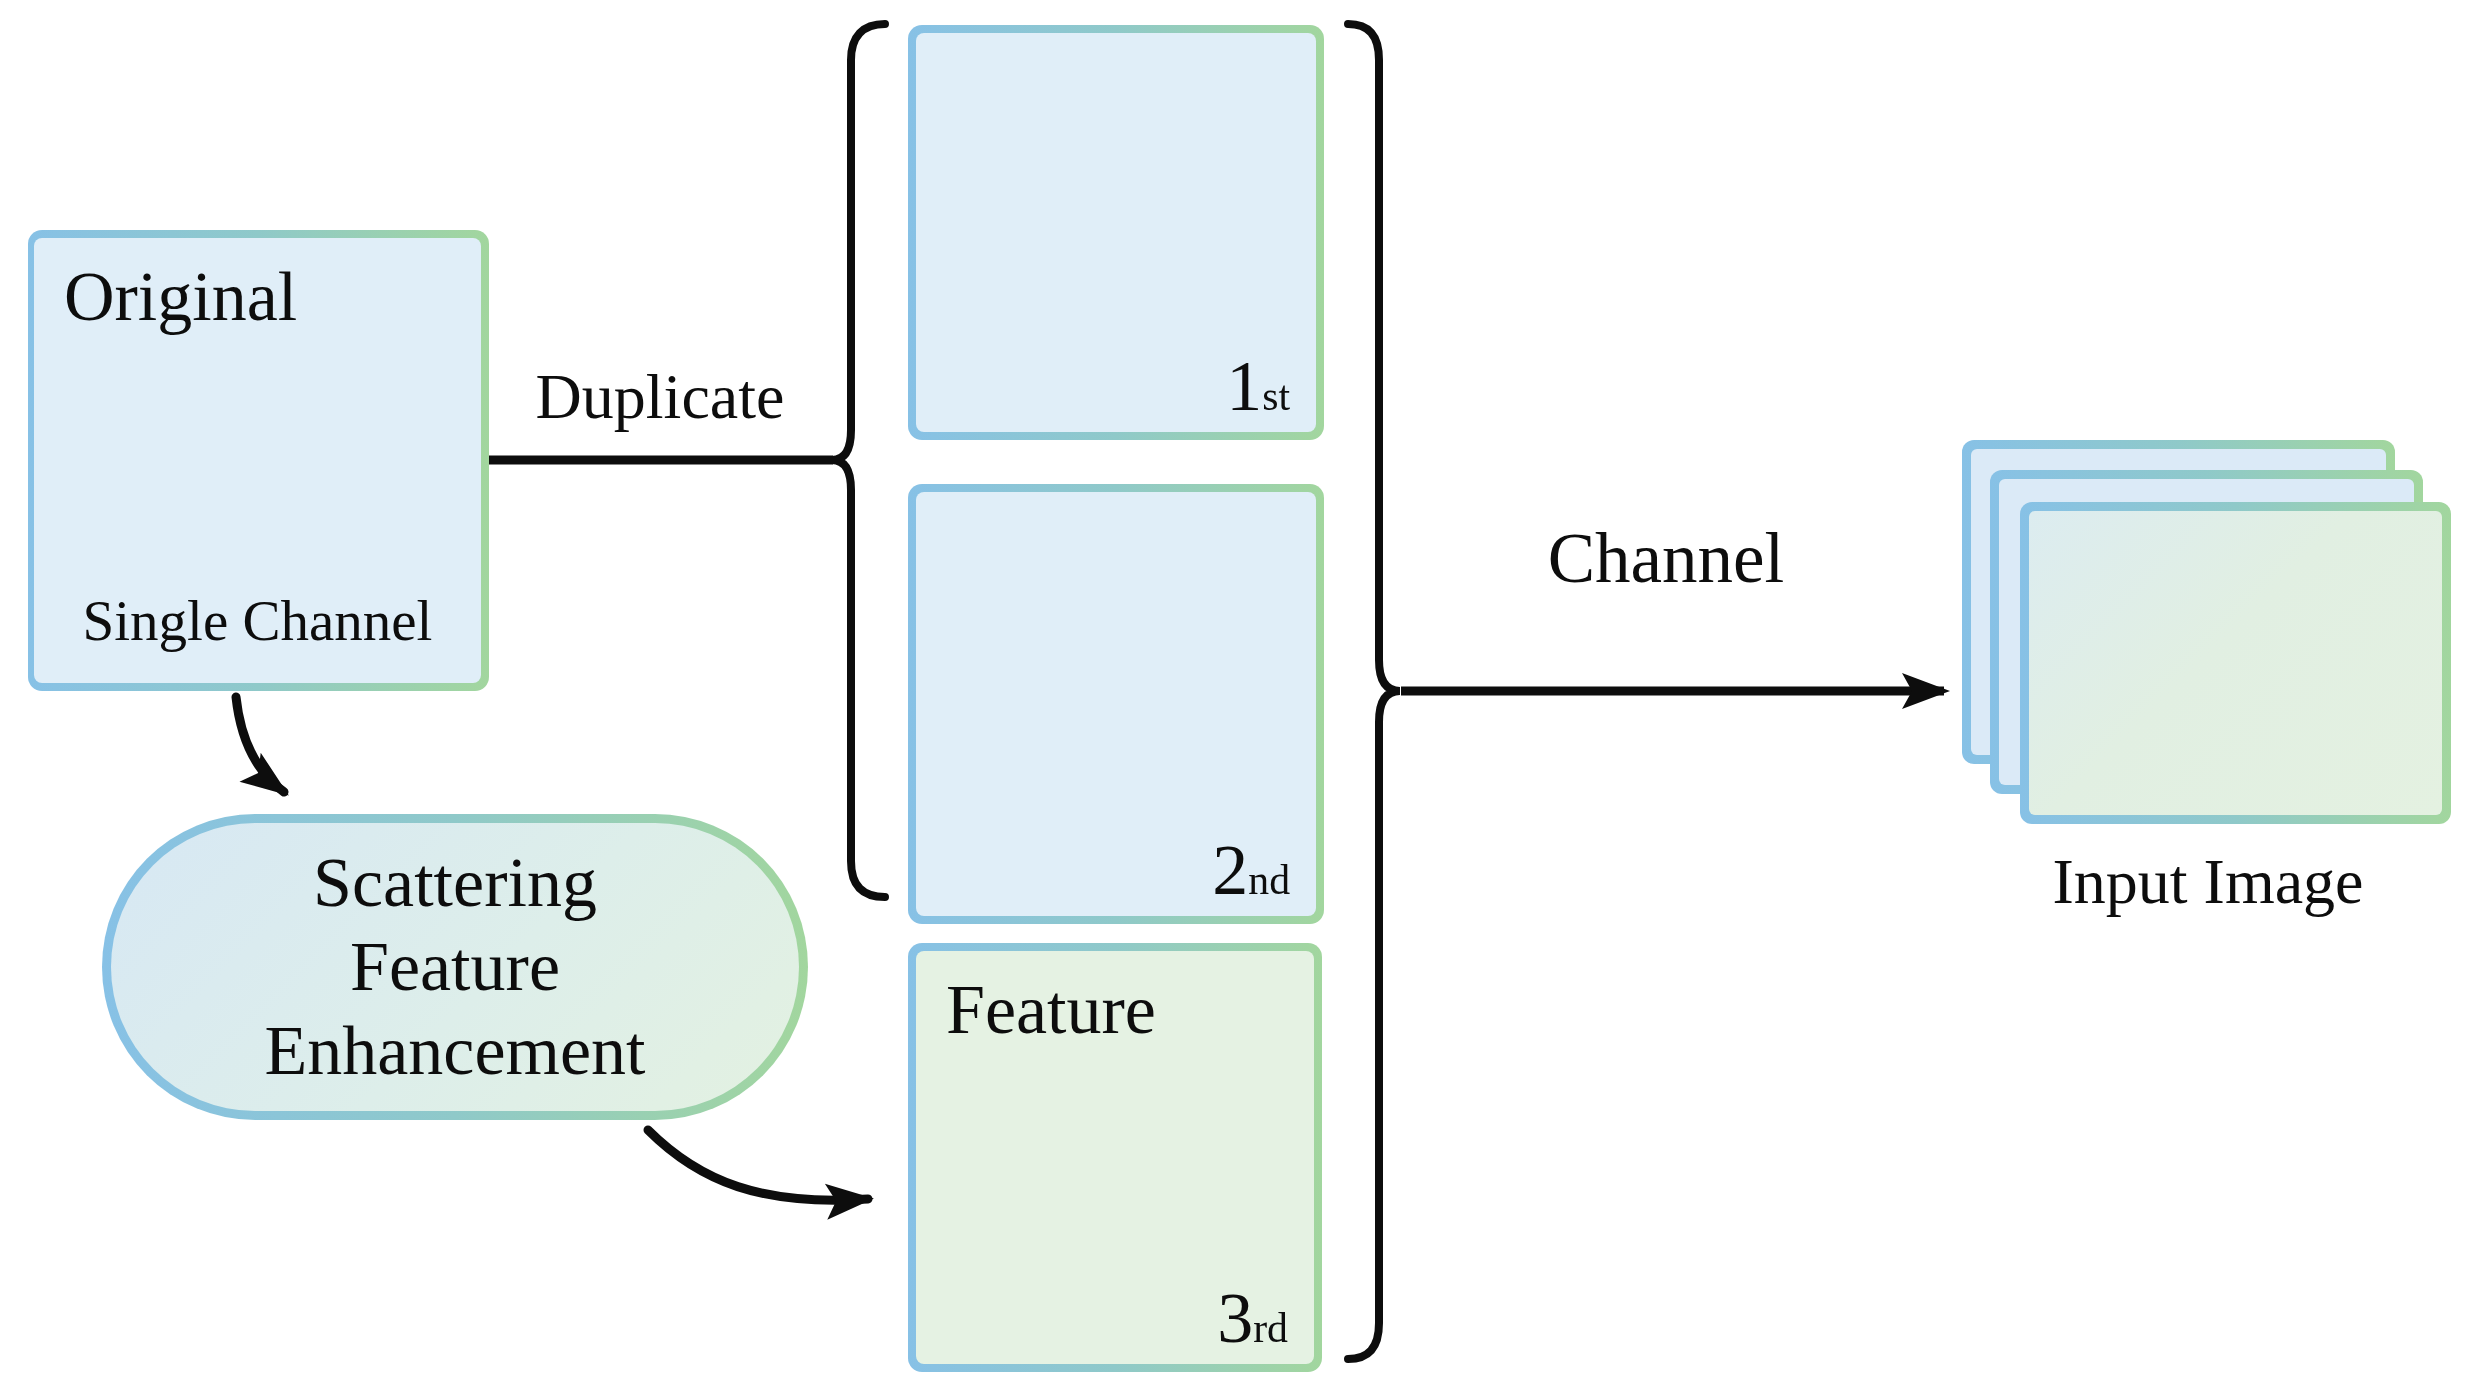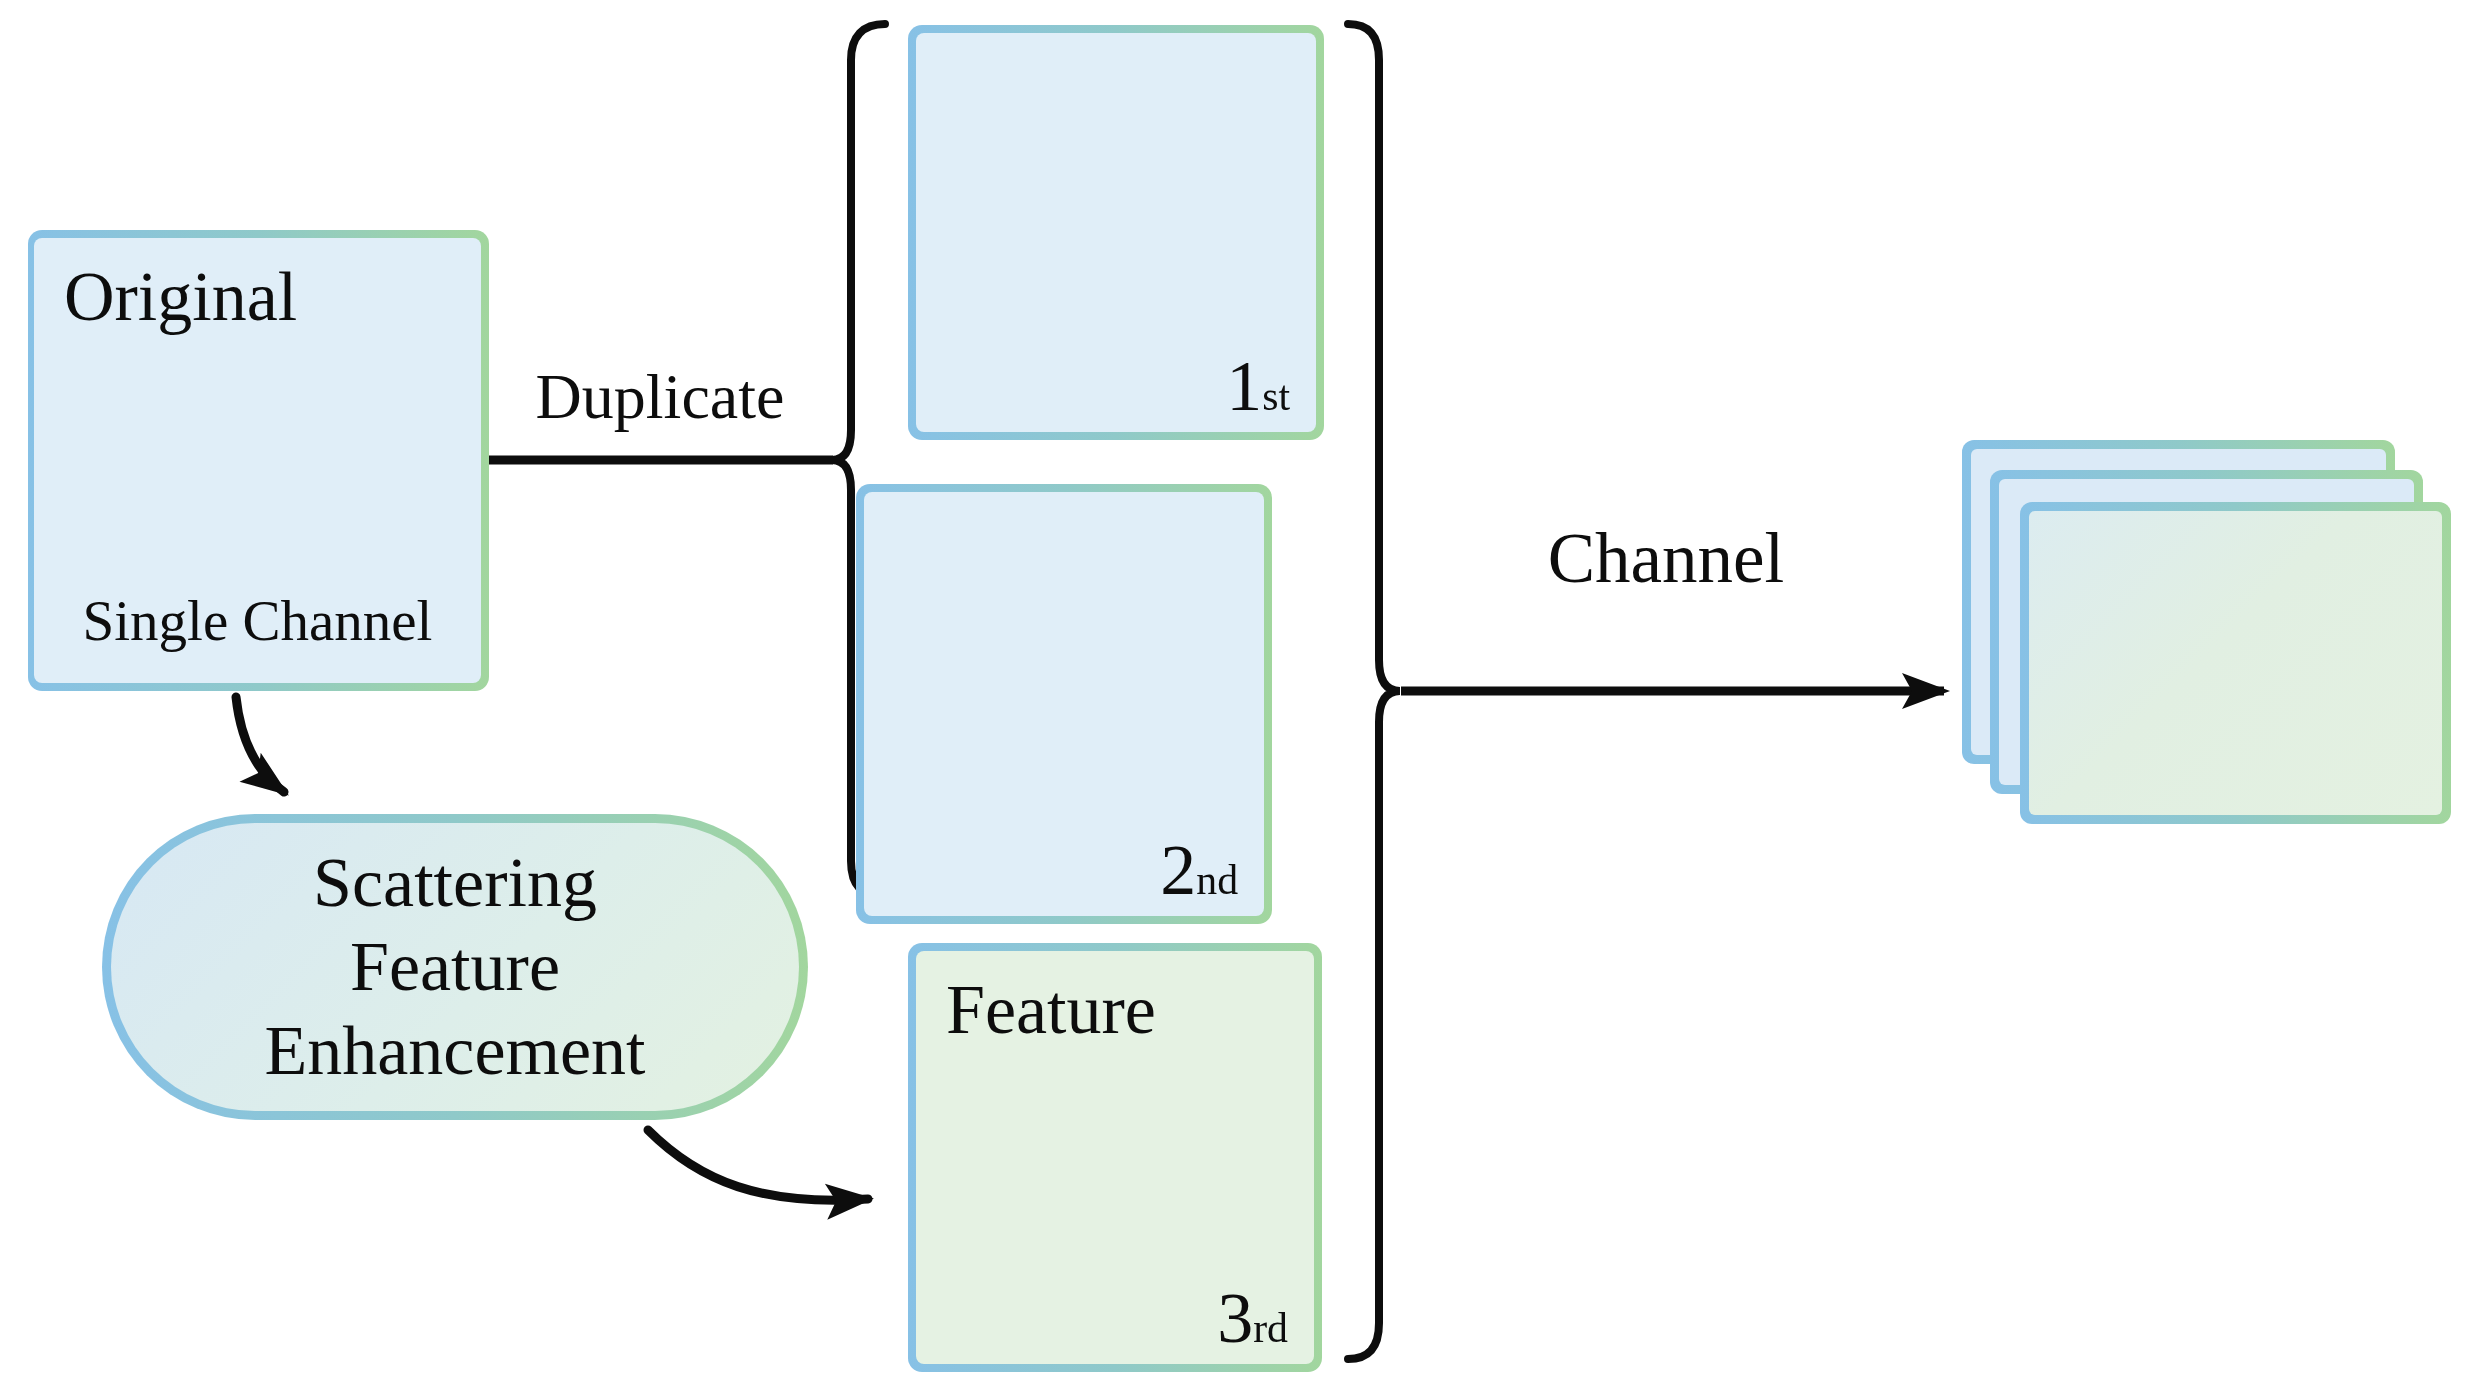--- a/index.html
+++ b/index.html
@@ -30,21 +30,21 @@
     width: 100%; height: 100%;
     border-radius: 8px;
     position: relative;
     box-sizing: border-box;
   }
   .fill-blue  { background: #e0eef8; }
   .fill-green { background: #e5f2e3; }
 
   #original-box { left: 28px; top: 230px; width: 461px; height: 461px; padding-left: 6px; }
   #channel-1-box { left: 908px; top: 25px;  width: 416px; height: 415px; }
-  #channel-2-box { left: 856px; top: 484px; width: 416px; height: 440px; }
+  #channel-2-box { left: 908px; top: 484px; width: 416px; height: 440px; }
   #feature-box   { left: 908px; top: 943px; width: 414px; height: 429px; }
 
   .box-title {
     position: absolute;
     left: 30px; top: 22px;
     font-size: 70px;
     line-height: 1.05;
     white-space: nowrap;
   }
   .box-subtitle {
@@ -182,14 +182,15 @@
       <div class="inner"></div>
     </div>
     <div class="gbox stack-layer" id="stack-layer-2">
       <div class="inner"></div>
     </div>
     <div class="gbox stack-layer" id="stack-layer-3">
       <div class="inner"></div>
     </div>
   </div>
 
+  <div class="float-label" id="input-image-label">Input Image</div>
 
 </div>
 
 </body></html>

